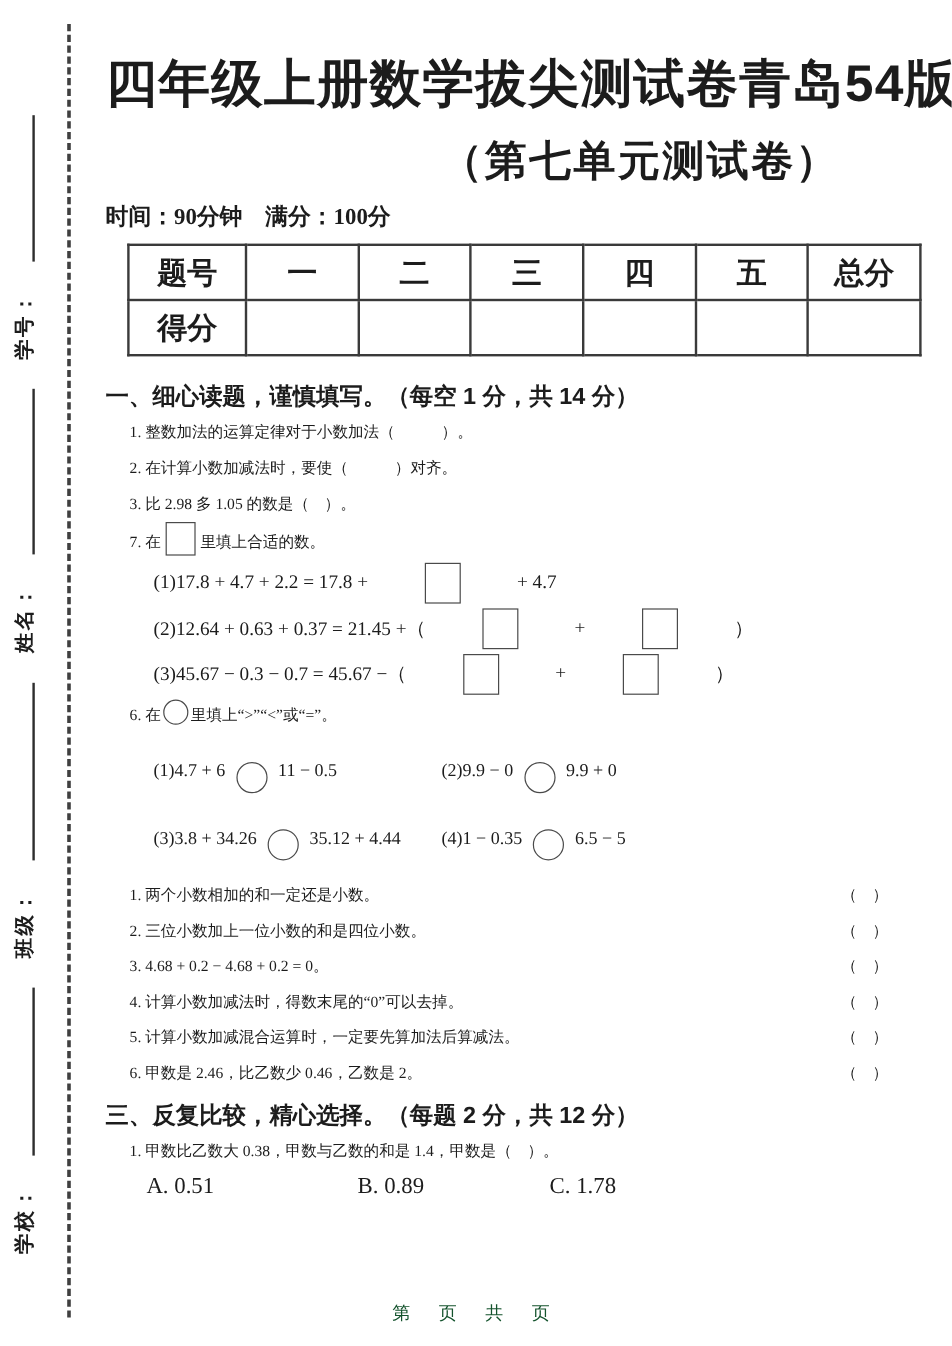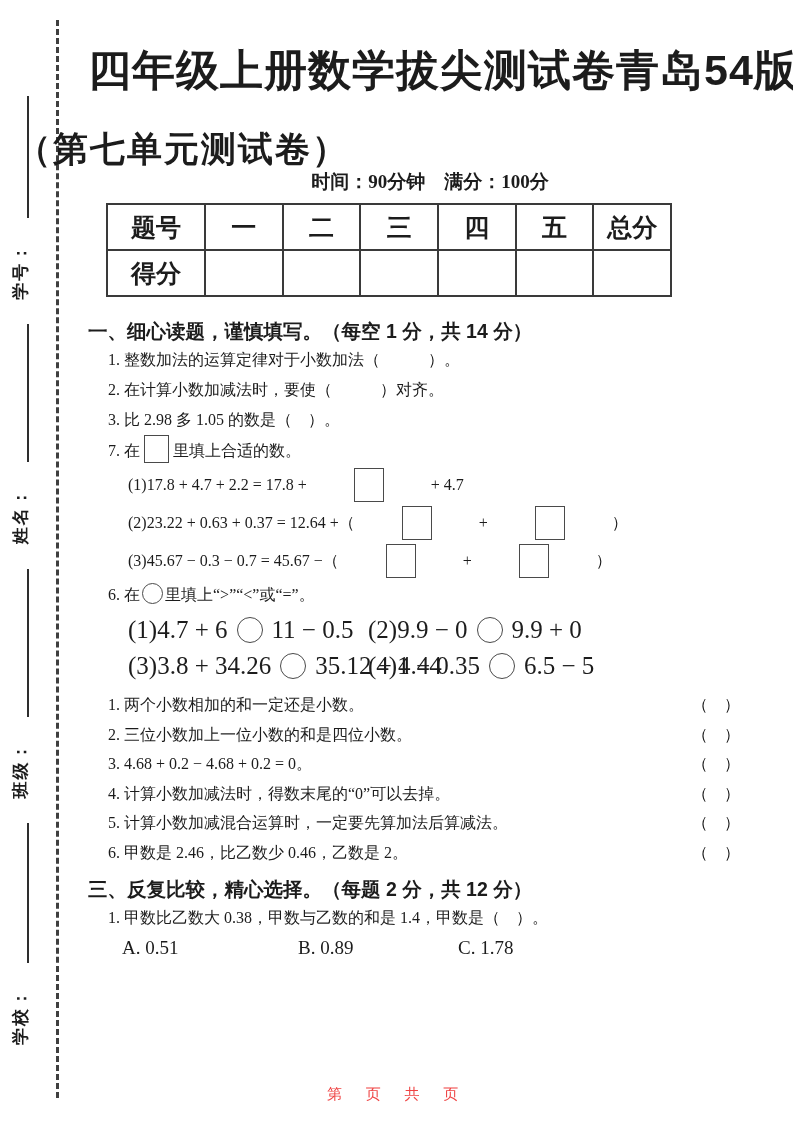--- a/index.html
+++ b/index.html
@@ -28,71 +28,71 @@
   .wl-a{width:140px}.wl-b{width:148px}.wl-c{width:138px}.wl-d{width:122px}
 
   
   .main{position:absolute;left:88px;top:30px;width:684px;}
   .title{
     margin:14px 0 0;font-size:43px;line-height:52px;font-weight:bold;
     text-align:left;font-family:"Liberation Sans","DejaVu Sans",sans-serif;
     letter-spacing:1px;white-space:nowrap;
   }
   .subtitle{
-    margin-top:32px;font-size:35px;line-height:42px;font-weight:bold;
-    text-align:left;font-family:"Liberation Sans","DejaVu Sans",sans-serif;
+    margin-top:18px;font-size:35px;line-height:42px;font-weight:bold;
+    text-align:right;font-family:"Liberation Sans","DejaVu Sans",sans-serif;
     transform:translateX(-72px);letter-spacing:2px;
   }
-  .meta{margin-top:0;font-size:19px;line-height:23px;text-align:center;font-weight:600;}
+  .meta{margin-top:14px;font-size:19px;line-height:23px;text-align:left;font-weight:600;}
 
   
   table.score{
-    margin:10px 0 0 18px;border-collapse:collapse;width:566px;table-layout:fixed;border-radius:27px;
+    margin:10px 0 0 18px;border-collapse:collapse;width:662px;table-layout:fixed;border-radius:27px;
   }
   table.score th,table.score td{
     border:2px solid #3a3a3a;height:44px;text-align:center;vertical-align:middle;
     font-size:25px;font-weight:bold;padding:0;
   }
   table.score col.c0{width:98px}
 
   
   .sec-title{
     font-family:"Liberation Sans","DejaVu Sans",sans-serif;
     font-weight:bold;font-size:19.5px;line-height:28px;white-space:nowrap;
   }
   .s1{margin-top:20px}
-  .q{font-size:16px;line-height:30px;padding-left:20px;white-space:nowrap;}
+  .q{font-size:13px;line-height:30px;padding-left:20px;white-space:nowrap;}
   .s2 .q,.s3 .q{line-height:29.5px;}
   .boxrow{padding-left:40px;height:38px;display:flex;align-items:center;gap:40px;}
   .fill-box{
     display:inline-block;width:28px;height:32px;border:1.5px solid #4a4a4a;
     margin:0 7px;flex:none;background:#fff;
   }
   .fill-box.small{width:23px;height:26px;vertical-align:-7px;margin:0 4px;}
   .cmp-circle{
     display:inline-block;width:24px;height:24px;border:1.5px solid #4a4a4a;
     border-radius:50%;margin:0 9px;flex:none;background:#fff;
   }
   .cmp-circle.small{width:19px;height:19px;vertical-align:-4px;margin:0 2px;}
   .cmp-grid{
     display:grid;grid-template-columns:240px 1fr;row-gap:4px;
     padding-left:40px;margin-top:4px;
   }
-  .cmp{height:32px;display:flex;align-items:center;font-size:25px;white-space:nowrap;}
+  .cmp{height:32px;display:flex;align-items:flex-start;font-size:15px;white-space:nowrap;margin-top:20px;}
   .judge{display:flex;justify-content:space-between;padding-right:32px;}
   .judge .ans{flex:none;}
   .s2,.s3{margin-top:8px;}
   .options{
     display:grid;grid-template-columns:176px 160px auto;
     padding-left:34px;font-size:19px;line-height:30px;white-space:nowrap;
   }
 
   .footer{
     position:absolute;left:0;right:0;top:1085px;text-align:center;
-    font-size:15px;letter-spacing:8px;word-spacing:4px;color:#ef4444;
+    font-size:15px;letter-spacing:8px;word-spacing:4px;color:#14532d;
   }
 </style>
 </head>
 <body>
 
 <div class="page">
 
   <div class="dashed-line"></div>
 
   <div class="sidebar">
@@ -150,21 +150,21 @@
       <div class="q">2. 在计算小数加减法时，要使（　　　）对齐。</div>
       <div class="q">3. 比 2.98 多 1.05 的数是（　）。</div>
       <div class="q"><span>7. 在</span><span class="fill-box small"></span><span>里填上合适的数。</span></div>
 
       <div class="boxrow">
         <span>(1)17.8 + 4.7 + 2.2 = 17.8 +</span>
           <span class="fill-box"></span>
           <span>+ 4.7</span>
       </div>
       <div class="boxrow">
-        <span>(2)23.22 + 0.63 + 0.37 = 12.64 +（</span>
+        <span>(2)12.64 + 0.63 + 0.37 = 21.45 +（</span>
           <span class="fill-box"></span>
           <span>+</span>
           <span class="fill-box"></span>
           <span>）</span>
       </div>
       <div class="boxrow">
         <span>(3)45.67 − 0.3 − 0.7 = 45.67 −（</span>
           <span class="fill-box"></span>
           <span>+</span>
           <span class="fill-box"></span>

